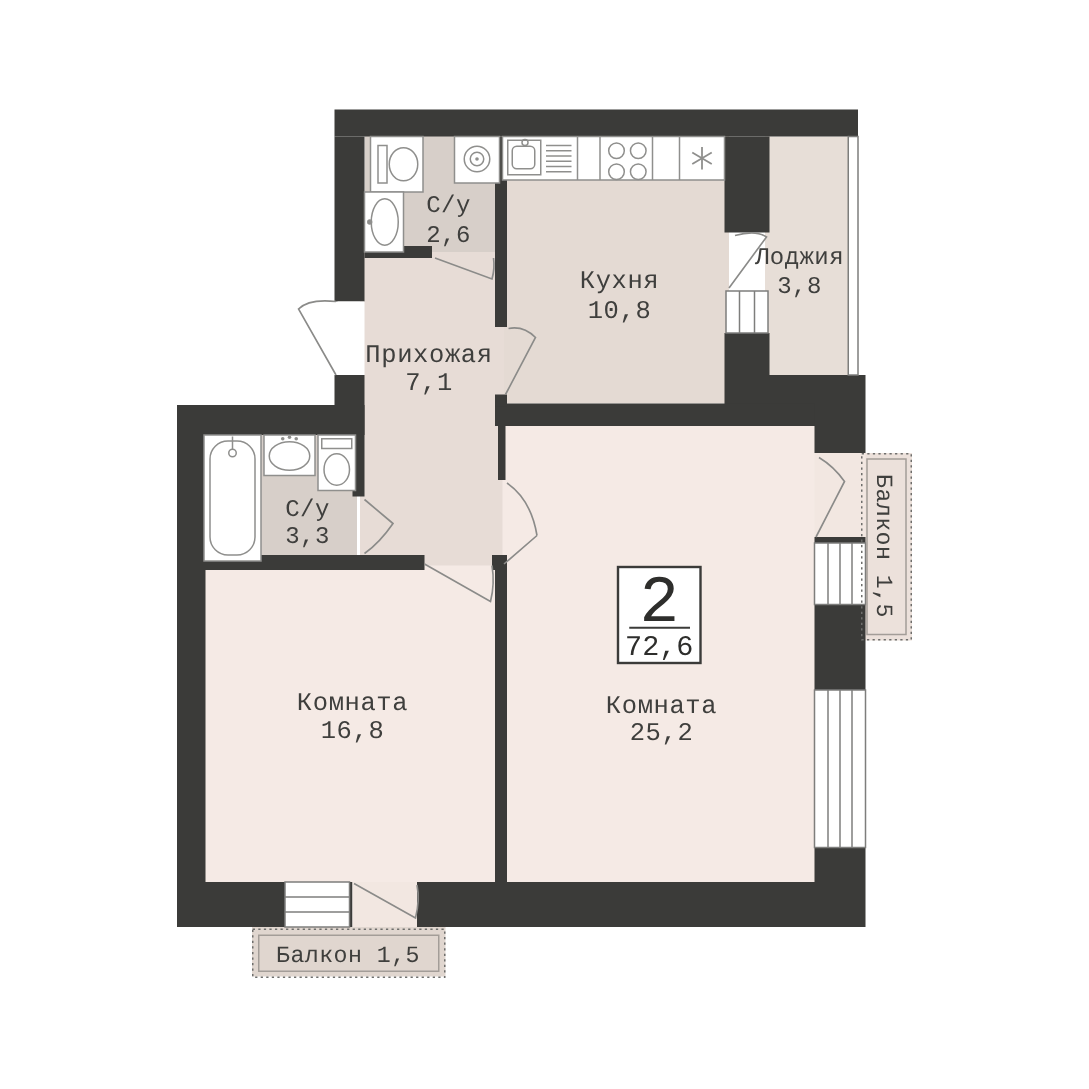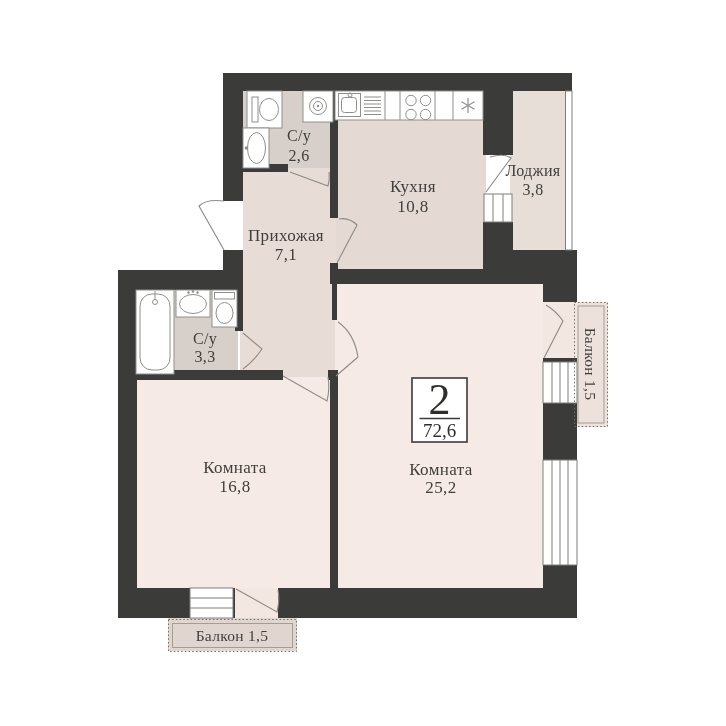--- a/index.html
+++ b/index.html
@@ -1,17 +1,17 @@
 <!DOCTYPE html>
 <html><head>
 <meta charset="utf-8">
 <style>
   html,body{margin:0;padding:0;background:#ffffff;}
   .canvas{position:relative;width:726px;height:726px;background:#ffffff;overflow:hidden;
-          font-family:Liberation Serif, serif;}
+          font-family:Liberation Mono, monospace;}
   svg{display:block;}
   .wall{fill:#3b3b39;}
   .fill-room{fill:#f5eae5;}
   .fill-hall{fill:#e7dcd6;}
   .fill-kitchen{fill:#e4dad3;}
   .fill-bath{fill:#d7cfc9;}
   .fill-loggia{fill:#e7ded7;}
   .fill-balcony{fill:#e0d6cf;}
   .fill-balcony-r{fill:#ece1db;}
   .fixture{fill:#ffffff;stroke:#8f8f8d;stroke-width:1;}

